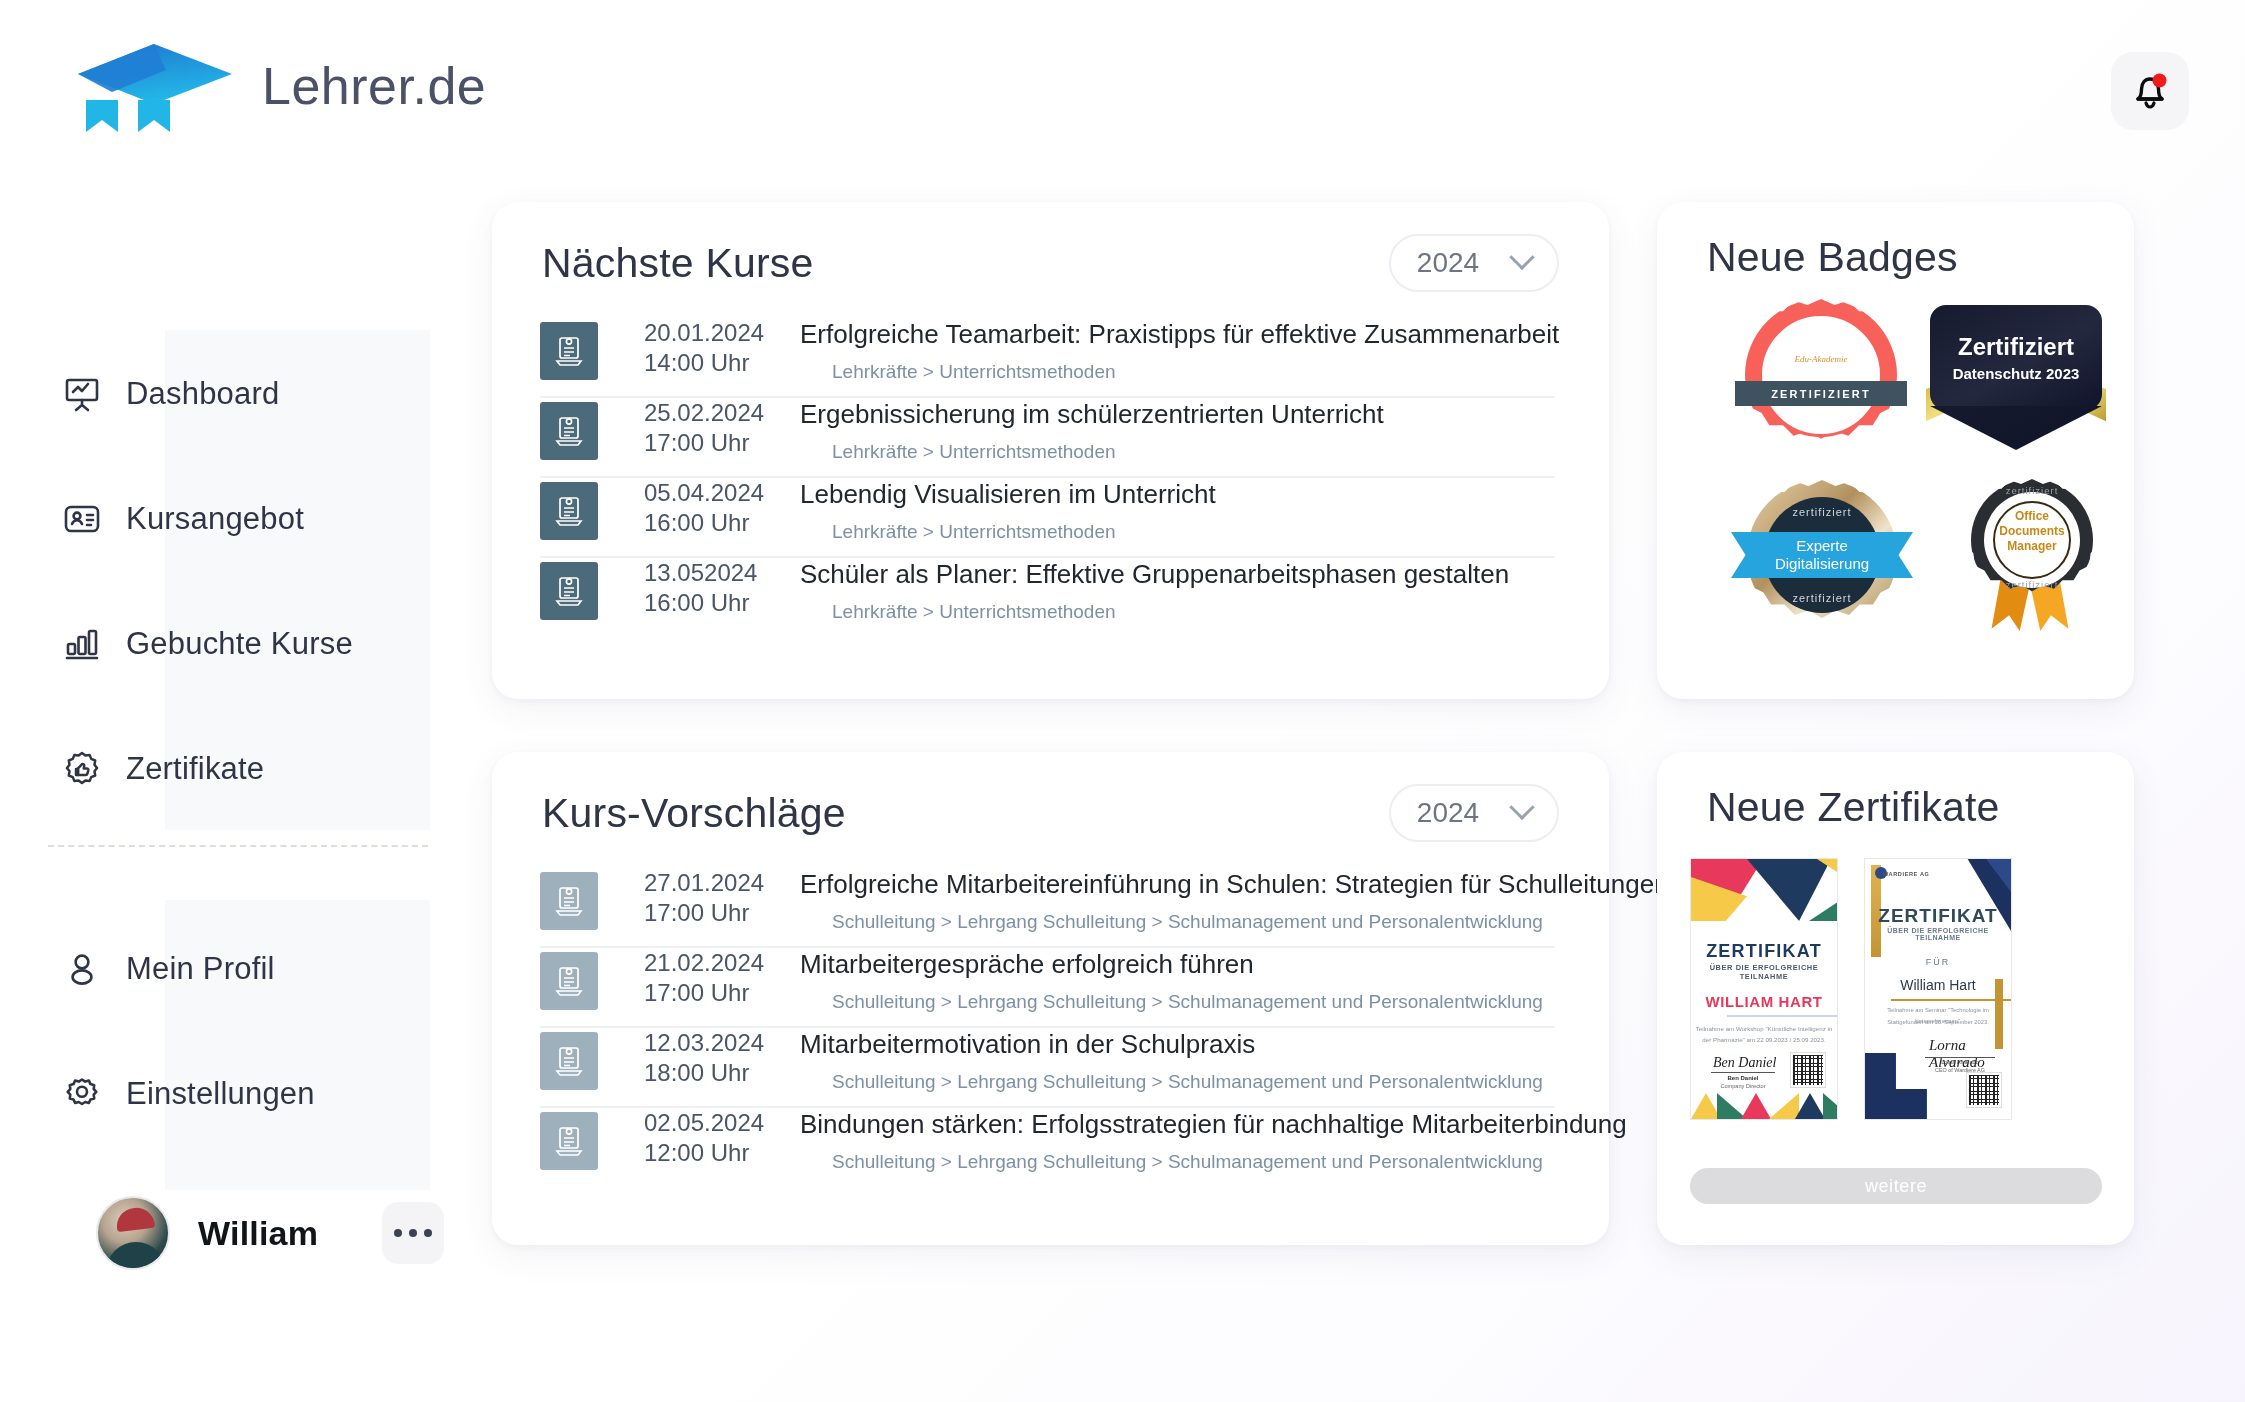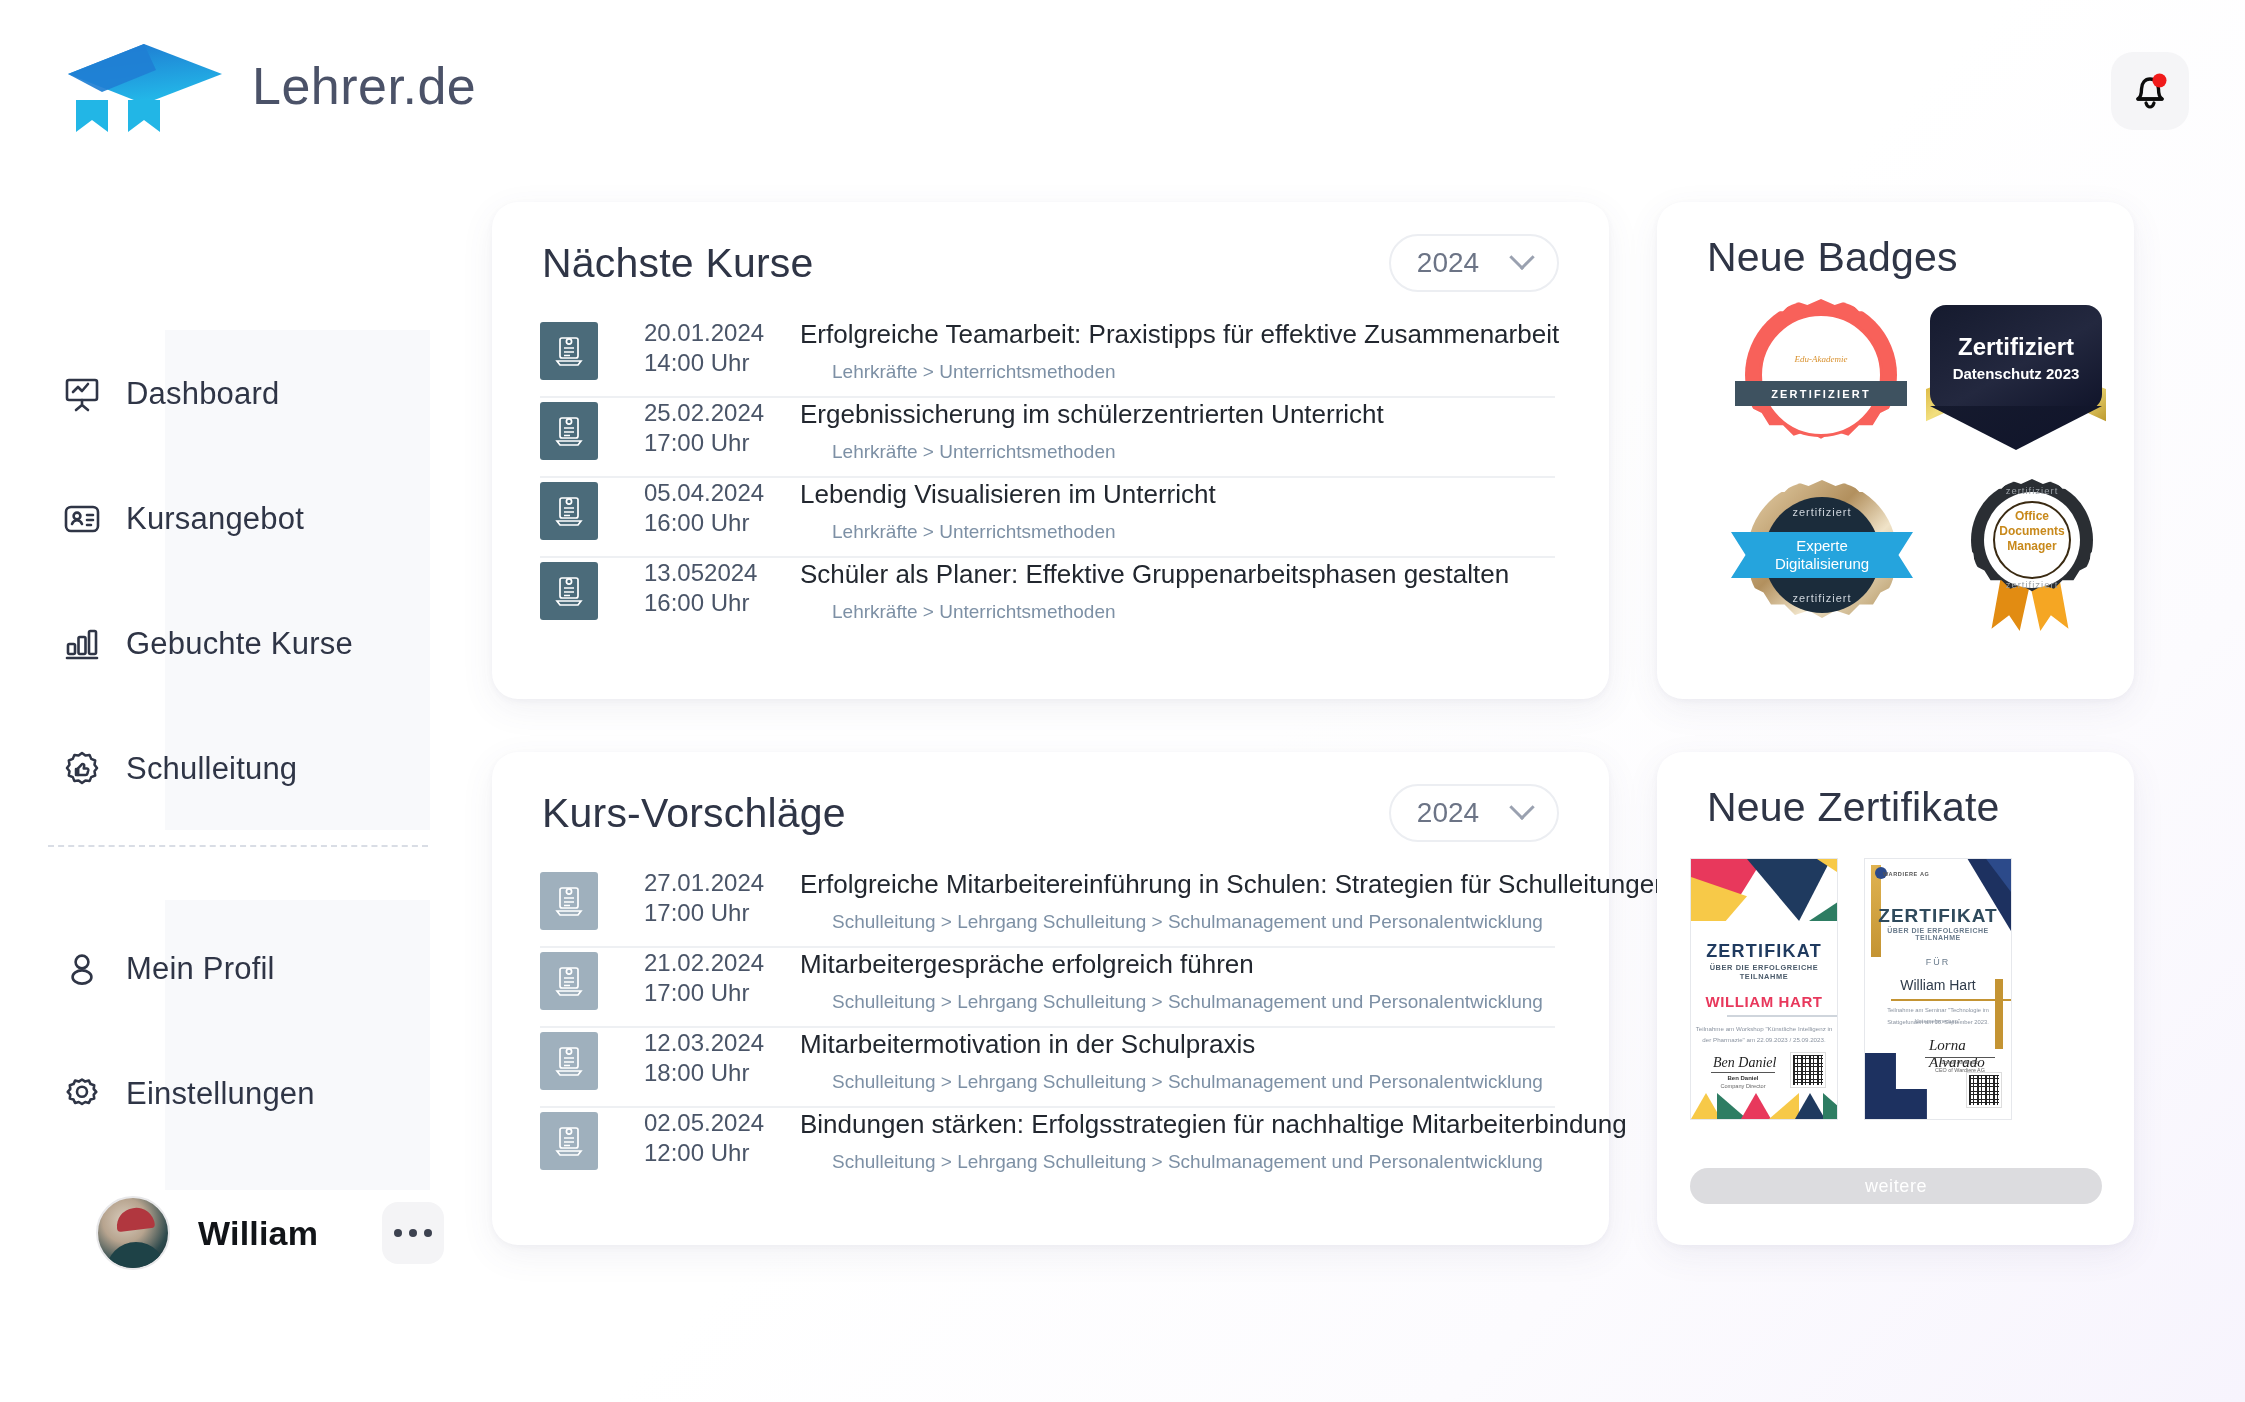--- a/index.html
+++ b/index.html
@@ -10,21 +10,21 @@
     font-family: "Liberation Sans", sans-serif;
     overflow: hidden;
   }
   #app {
     position: relative;
     width: 2245px; height: 1402px;
     background: linear-gradient(135deg,#ffffff 0%,#ffffff 55%,#fcfbfe 78%,#f7f4fd 100%);
   }
 
   
-  #logo { position: absolute; left: 66px; top: 40px; display: flex; align-items: center; gap: 26px; }
+  #logo { position: absolute; left: 76px; top: 40px; display: flex; align-items: center; gap: 26px; }
   #logo .mark { width: 160px; height: 92px; position: relative; }
   #logo .wordmark {
     font-size: 52px; letter-spacing: 0.5px; color: #4b5268; font-weight: 400;
   }
 
   
   #bell-btn {
     position: absolute; right: 56px; top: 52px;
     width: 78px; height: 78px; border-radius: 22px;
     background: #f5f5f7; border: none;
@@ -356,21 +356,21 @@
     </div>
 
     <div class="nav-item" style="top:725px">
       <span class="icon">
         <svg width="44" height="44" viewBox="0 0 44 44" fill="none" stroke="#2f3546" stroke-width="2.5" stroke-linejoin="round">
           <path d="M22 6l3.4 2.6 4.2-.7 1.6 4 4 1.6-.7 4.2L37 21l-2.5 3.3.7 4.2-4 1.6-1.6 4-4.2-.7L22 36l-3.4-2.6-4.2.7-1.6-4-4-1.6.7-4.2L7 21l2.5-3.3-.7-4.2 4-1.6 1.6-4 4.2.7z"></path>
           <path d="M18 22.5v5.5h7.6c.9 0 1.6-.6 1.8-1.4l.9-3.4c.2-.9-.5-1.7-1.4-1.7h-3.2l.5-2.6c.2-1-.5-1.9-1.5-1.9-.5 0-1 .3-1.3.8L18 21.4z"></path>
           <path d="M18 22h-2v6h2z"></path>
         </svg>
       </span>
-      <span class="label">Schulleitung</span>
+      <span class="label">Zertifikate</span>
     </div>
 
     <div id="divider"></div>
 
     <div class="nav-item" style="top:925px">
       <span class="icon">
         <svg width="44" height="44" viewBox="0 0 44 44" fill="none" stroke="#2f3546" stroke-width="2.6">
           <circle cx="22" cy="15" r="6.4"></circle>
           <ellipse cx="22" cy="30" rx="9.4" ry="6.6"></ellipse>
         </svg>

